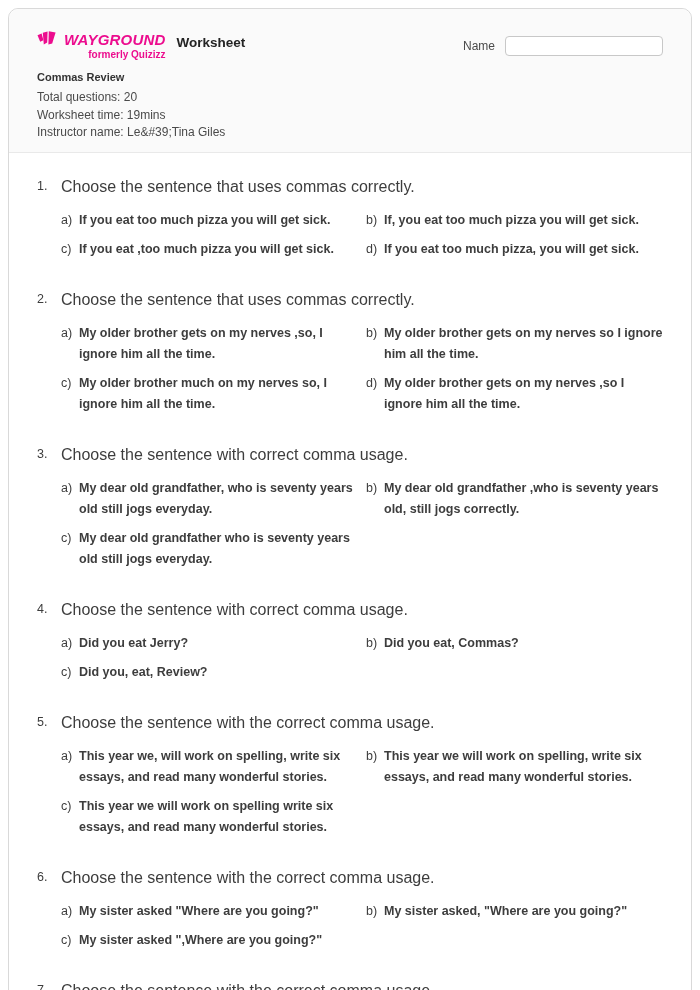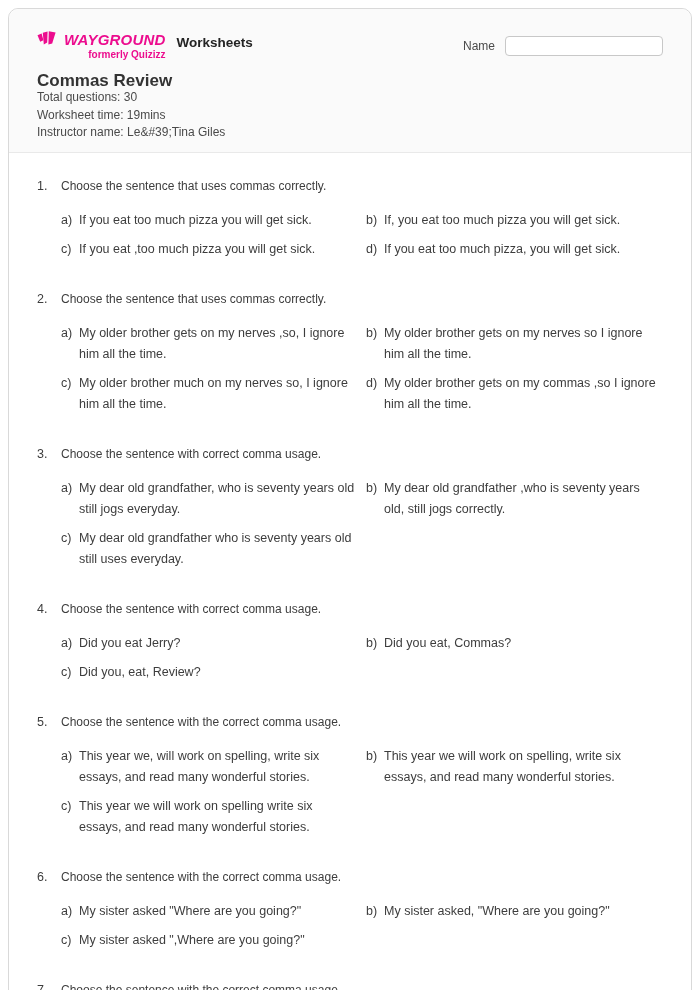--- a/index.html
+++ b/index.html
@@ -46,21 +46,21 @@
     font-weight: bold;
   }
   .product {
     font-size: 13.5px;
     font-weight: bold;
     color: #232323;
     margin-top: 4px;
     margin-left: 4px;
   }
   .meta { margin-top: 11px; }
-  .meta-title { font-size: 17px; font-weight: bold; color: #333; }
+  .meta-title { font-size: 11px; font-weight: bold; color: #333; margin-bottom: 8px; }
   .meta-line { font-size: 12px; color: #4a4a4a; margin-bottom: 5.5px; line-height: 1; }
   
   .fields { padding-top: 5px; }
   .field-row { display: flex; align-items: center; justify-content: flex-end; margin-bottom: 15px; }
   .field-row label {
     font-size: 12px; color: #4a4a4a;
     margin-right: 10px;
     text-align: right;
   }
   .field-row input {
@@ -78,21 +78,21 @@
   .question { display: flex; margin-bottom: 29px; }
   .q-num {
     width: 24px;
     flex-shrink: 0;
     font-size: 12.5px;
     line-height: 21px;
     color: #3d3d3d;
   }
   .q-body { flex: 1; }
   .q-title {
-    font-size: 12px;
+    font-size: 16px;
     line-height: 21px;
     color: #3d3d3d;
     margin-bottom: 13px;
   }
   .options {
     display: grid;
     grid-template-columns: 1fr 1fr;
     column-gap: 8px;
     row-gap: 8px;
   }
@@ -102,20 +102,21 @@
     flex-shrink: 0;
     font-size: 12.5px;
     line-height: 21px;
     color: #3d3d3d;
   }
   .opt-text {
     flex: 1;
     font-size: 12.5px;
     line-height: 21px;
     color: #3d3d3d;
+    font-weight: bold;
   }
 </style>
 </head>
 <body>
 
 <div class="card">
 
   <div class="header">
     <div class="header-left">
       <div class="logo-row">
@@ -125,25 +126,25 @@
             <path d="M5.8 1.8 L10.6 0.4 L10.2 11.6 L6.8 13.4 Z" fill="#EC0C8E"></path>
             <path d="M11.8 0.2 L18.6 1.4 L15.2 12.6 L11.4 13.6 Z" fill="#EC0C8E"></path>
           </svg>
         </span>
         <div class="logo-main">
           <div class="logo-top">
             <span class="logo-word" style="color: rgb(236, 12, 142);">WAYGROUND</span>
           </div>
           <span class="logo-sub" style="color: rgb(236, 12, 142);">formerly Quizizz</span>
         </div>
-        <span class="product">Worksheets</span>
+        <span class="product">Worksheet</span>
       </div>
       <div class="meta">
         <div class="meta-title">Commas Review</div>
-        <div class="meta-line">Total questions: 30</div>
+        <div class="meta-line">Total questions: 20</div>
         <div class="meta-line">Worksheet time: 19mins</div>
         <div class="meta-line">Instructor name: Le&amp;#39;Tina Giles</div>
       </div>
     </div>
 
     <div class="fields">
       <div class="field-row">
         <label>Name</label>
         <input type="text" style="">
       </div>
@@ -194,21 +195,21 @@
     <span class="opt-text">My older brother gets on my nerves so I ignore him all the time.</span>
   </div>
 
   <div class="option">
     <span class="opt-letter">c)</span>
     <span class="opt-text">My older brother much on my nerves so, I ignore him all the time.</span>
   </div>
 
   <div class="option">
     <span class="opt-letter">d)</span>
-    <span class="opt-text">My older brother gets on my commas ,so I ignore him all the time.</span>
+    <span class="opt-text">My older brother gets on my nerves ,so I ignore him all the time.</span>
   </div>
 </div>
     </div>
   </div>
 
   <div class="question">
     <div class="q-num">3.</div>
     <div class="q-body">
       <div class="q-title">Choose the sentence with correct comma usage.</div>
       <div class="options">
@@ -217,21 +218,21 @@
     <span class="opt-text">My dear old grandfather, who is seventy years old still jogs everyday.</span>
   </div>
 
   <div class="option">
     <span class="opt-letter">b)</span>
     <span class="opt-text">My dear old grandfather ,who is seventy years old, still jogs correctly.</span>
   </div>
 
   <div class="option">
     <span class="opt-letter">c)</span>
-    <span class="opt-text">My dear old grandfather who is seventy years old still uses everyday.</span>
+    <span class="opt-text">My dear old grandfather who is seventy years old still jogs everyday.</span>
   </div>
 </div>
     </div>
   </div>
 
   <div class="question">
     <div class="q-num">4.</div>
     <div class="q-body">
       <div class="q-title">Choose the sentence with correct comma usage.</div>
       <div class="options">

